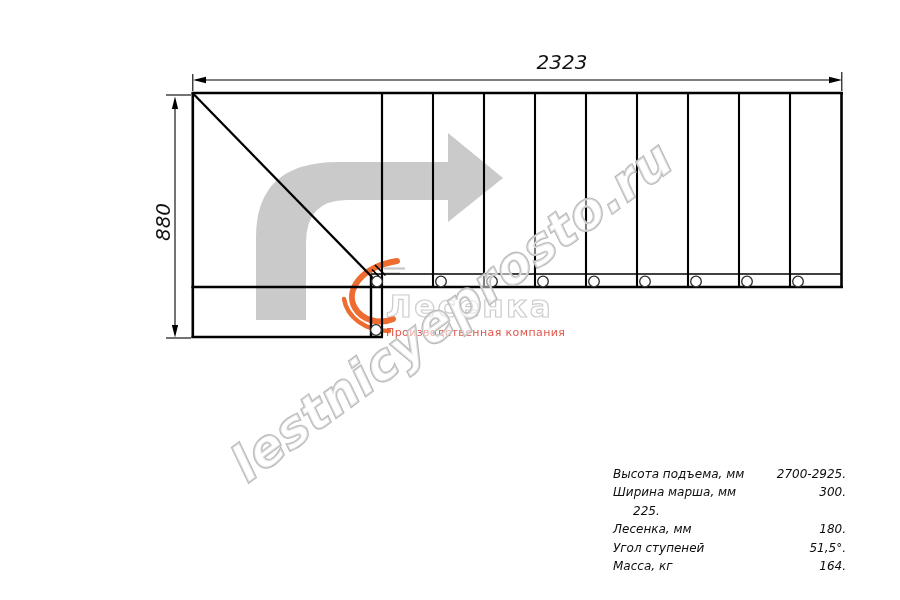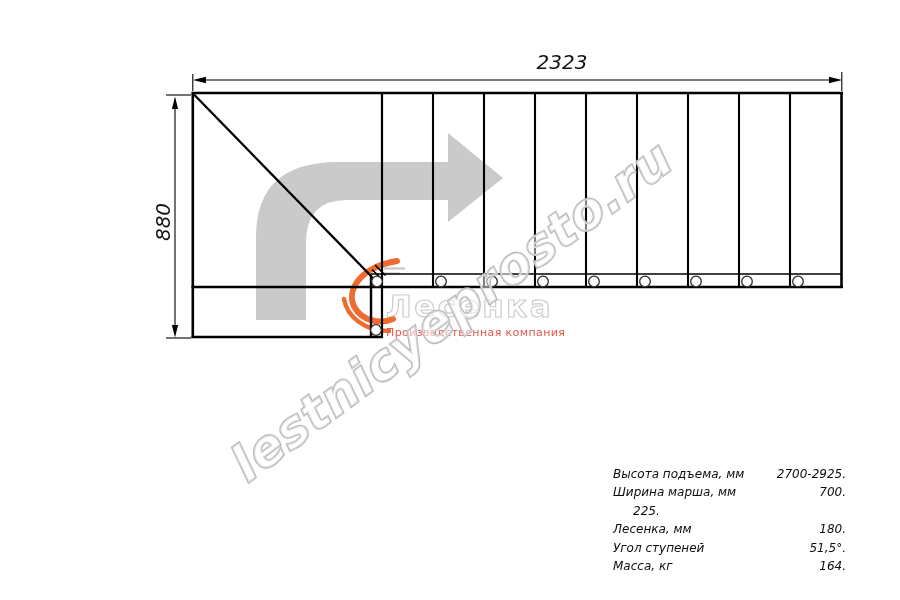--- a/index.html
+++ b/index.html
@@ -123,21 +123,21 @@
     <text class="wm" x="452" y="311" text-anchor="middle" dominant-baseline="central" transform="rotate(-36.5 452 311)">lestnicyeprosto.ru</text>
   </svg>
 
   <div class="specs">
     <div class="spec-row">
       <span class="spec-label">Высота подъема, мм</span>
       <span class="spec-value">2700-2925.</span>
     </div>
     <div class="spec-row">
       <span class="spec-label">Ширина марша, мм</span>
-      <span class="spec-value">700.</span>
+      <span class="spec-value">300.</span>
     </div>
     <div class="spec-row">
       <span class="spec-value">225.</span>
     </div>
     <div class="spec-row">
       <span class="spec-label">Лесенка, мм</span>
       <span class="spec-value">180.</span>
     </div>
     <div class="spec-row">
       <span class="spec-label">Угол ступеней</span>

